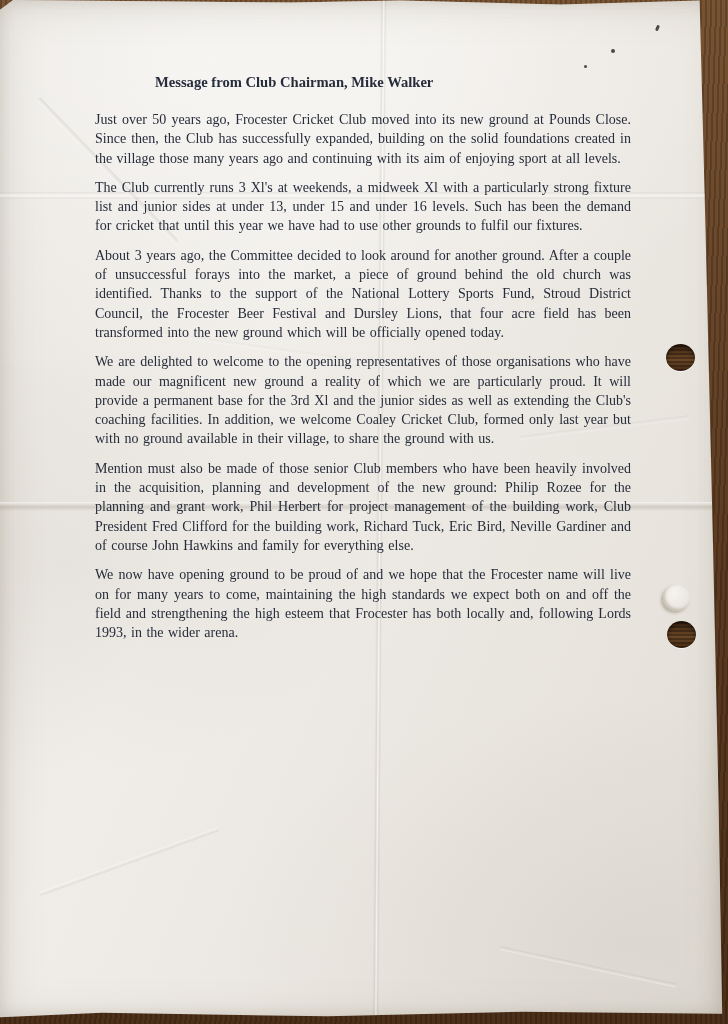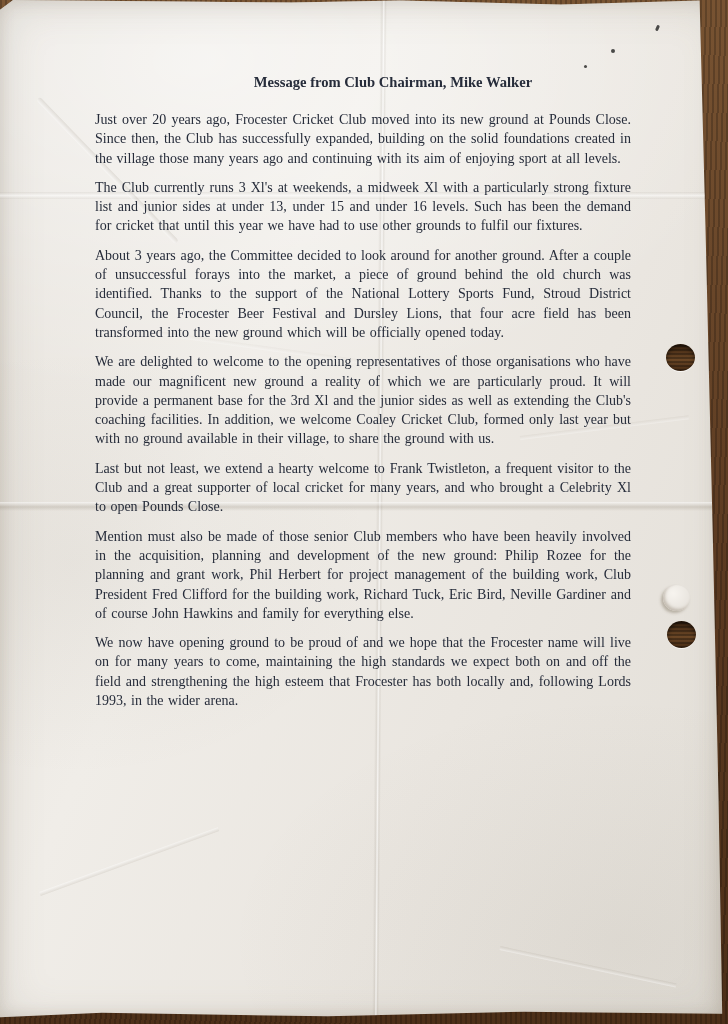--- a/index.html
+++ b/index.html
@@ -83,21 +83,20 @@
   .content {
     position: absolute;
     left: 95px; right: 97px; top: 72px;
     color: var(--text, #262c3a);
   }
   .content h1 {
     font-size: 14.6px;
     line-height: 20px;
     font-weight: 700;
     margin: 0 0 18px 60px;
-    text-align: center;
   }
   .content p {
     font-size: 14px;
     line-height: 19.3px;
     text-align: justify;
     margin: 10px 0 0 0;
     word-spacing: 1px;
   }
   .hole {
     position: absolute;
@@ -137,25 +136,24 @@
     <div class="crease crease-h1"></div>
     <div class="crease crease-h2"></div>
     <div class="crease crease-d1"></div>
     <div class="crease crease-d2"></div>
     <div class="crease crease-d3"></div>
     <div class="crease crease-d4"></div>
     <div class="crease crease-d5"></div>
 
     <div class="content">
       <h1>Message from Club Chairman, Mike Walker</h1>
-      <p>Just over 20 years ago, Frocester Cricket Club moved into its new ground at Pounds Close. Since then, the Club has successfully expanded, building on the solid foundations created in the village those many years ago and continuing with its aim of enjoying sport at all levels.</p>
+      <p>Just over 50 years ago, Frocester Cricket Club moved into its new ground at Pounds Close. Since then, the Club has successfully expanded, building on the solid foundations created in the village those many years ago and continuing with its aim of enjoying sport at all levels.</p>
       <p>The Club currently runs 3 Xl's at weekends, a midweek Xl with a particularly strong fixture list and junior sides at under 13, under 15 and under 16 levels. Such has been the demand for cricket that until this year we have had to use other grounds to fulfil our fixtures.</p>
       <p>About 3 years ago, the Committee decided to look around for another ground. After a couple of unsuccessful forays into the market, a piece of ground behind the old church was identified. Thanks to the support of the National Lottery Sports Fund, Stroud District Council, the Frocester Beer Festival and Dursley Lions, that four acre field has been transformed into the new ground which will be officially opened today.</p>
       <p>We are delighted to welcome to the opening representatives of those organisations who have made our magnificent new ground a reality of which we are particularly proud. It will provide a permanent base for the 3rd Xl and the junior sides as well as extending the Club's coaching facilities. In addition, we welcome Coaley Cricket Club, formed only last year but with no ground available in their village, to share the ground with us.</p>
-      <p>Last but not least, we extend a hearty welcome to Frank Twistleton, a frequent visitor to the Club and a great supporter of local cricket for many years, and who brought a Celebrity Xl to open Pounds Close.</p>
       <p>Mention must also be made of those senior Club members who have been heavily involved in the acquisition, planning and development of the new ground: Philip Rozee for the planning and grant work, Phil Herbert for project management of the building work, Club President Fred Clifford for the building work, Richard Tuck, Eric Bird, Neville Gardiner and of course John Hawkins and family for everything else.</p>
       <p>We now have opening ground to be proud of and we hope that the Frocester name will live on for many years to come, maintaining the high standards we expect both on and off the field and strengthening the high esteem that Frocester has both locally and, following Lords 1993, in the wider arena.</p>
     </div>
 
     <div class="hole hole-top"></div>
     <div class="hole-partial"></div>
     <div class="hole hole-bottom"></div>
 
     <div class="speck speck-1"></div>
     <div class="speck speck-2"></div>

